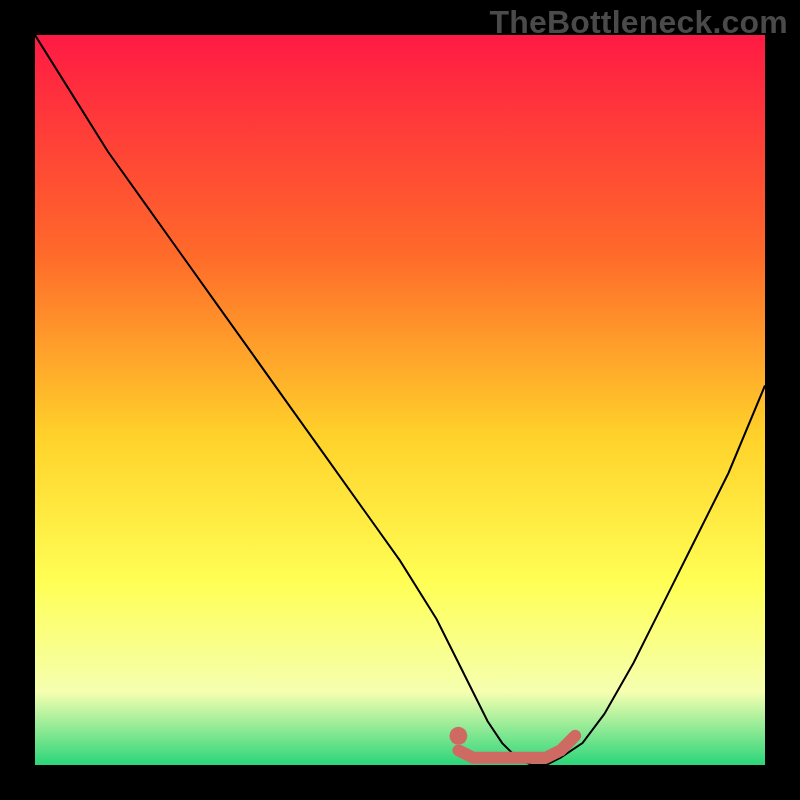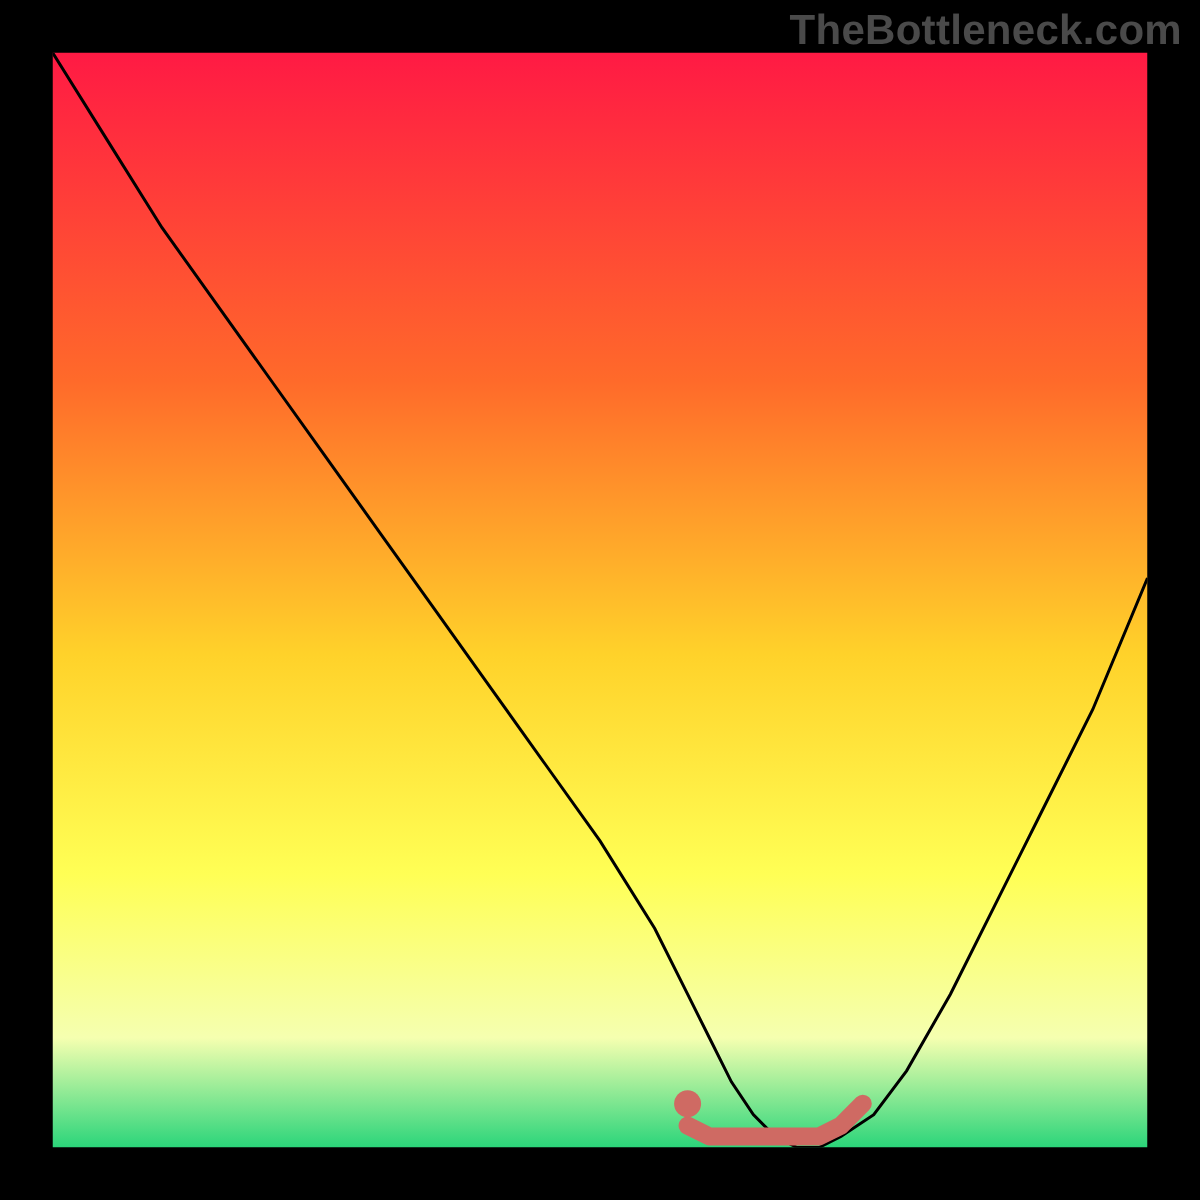--- a/index.html
+++ b/index.html
@@ -14,21 +14,21 @@
   .stage {
     position: relative;
     width: 800px;
     height: 800px;
   }
   .watermark {
     position: absolute;
     top: 4px;
     right: 12px;
     color: #4a4a4a;
-    font-size: 28px;
+    font-size: 32px;
     font-weight: 600;
     letter-spacing: 0.2px;
     user-select: none;
   }
   .plot {
     position: absolute;
     left: 35px;
     top: 35px;
     width: 730px;
     height: 730px;

